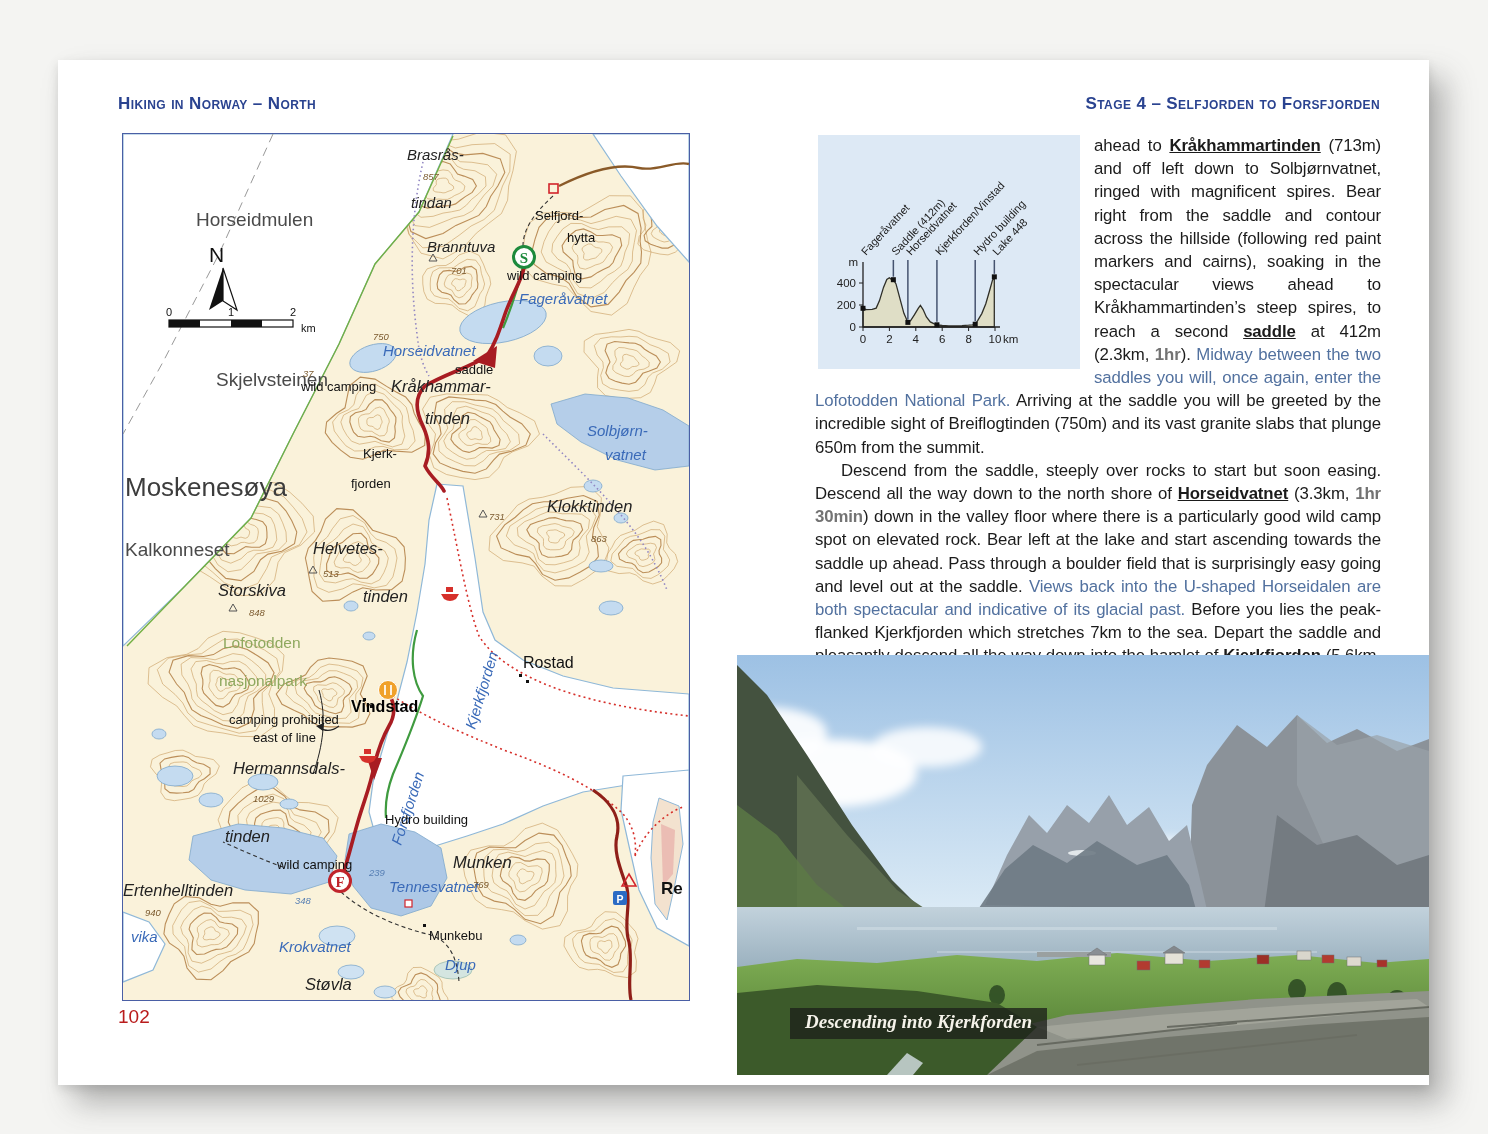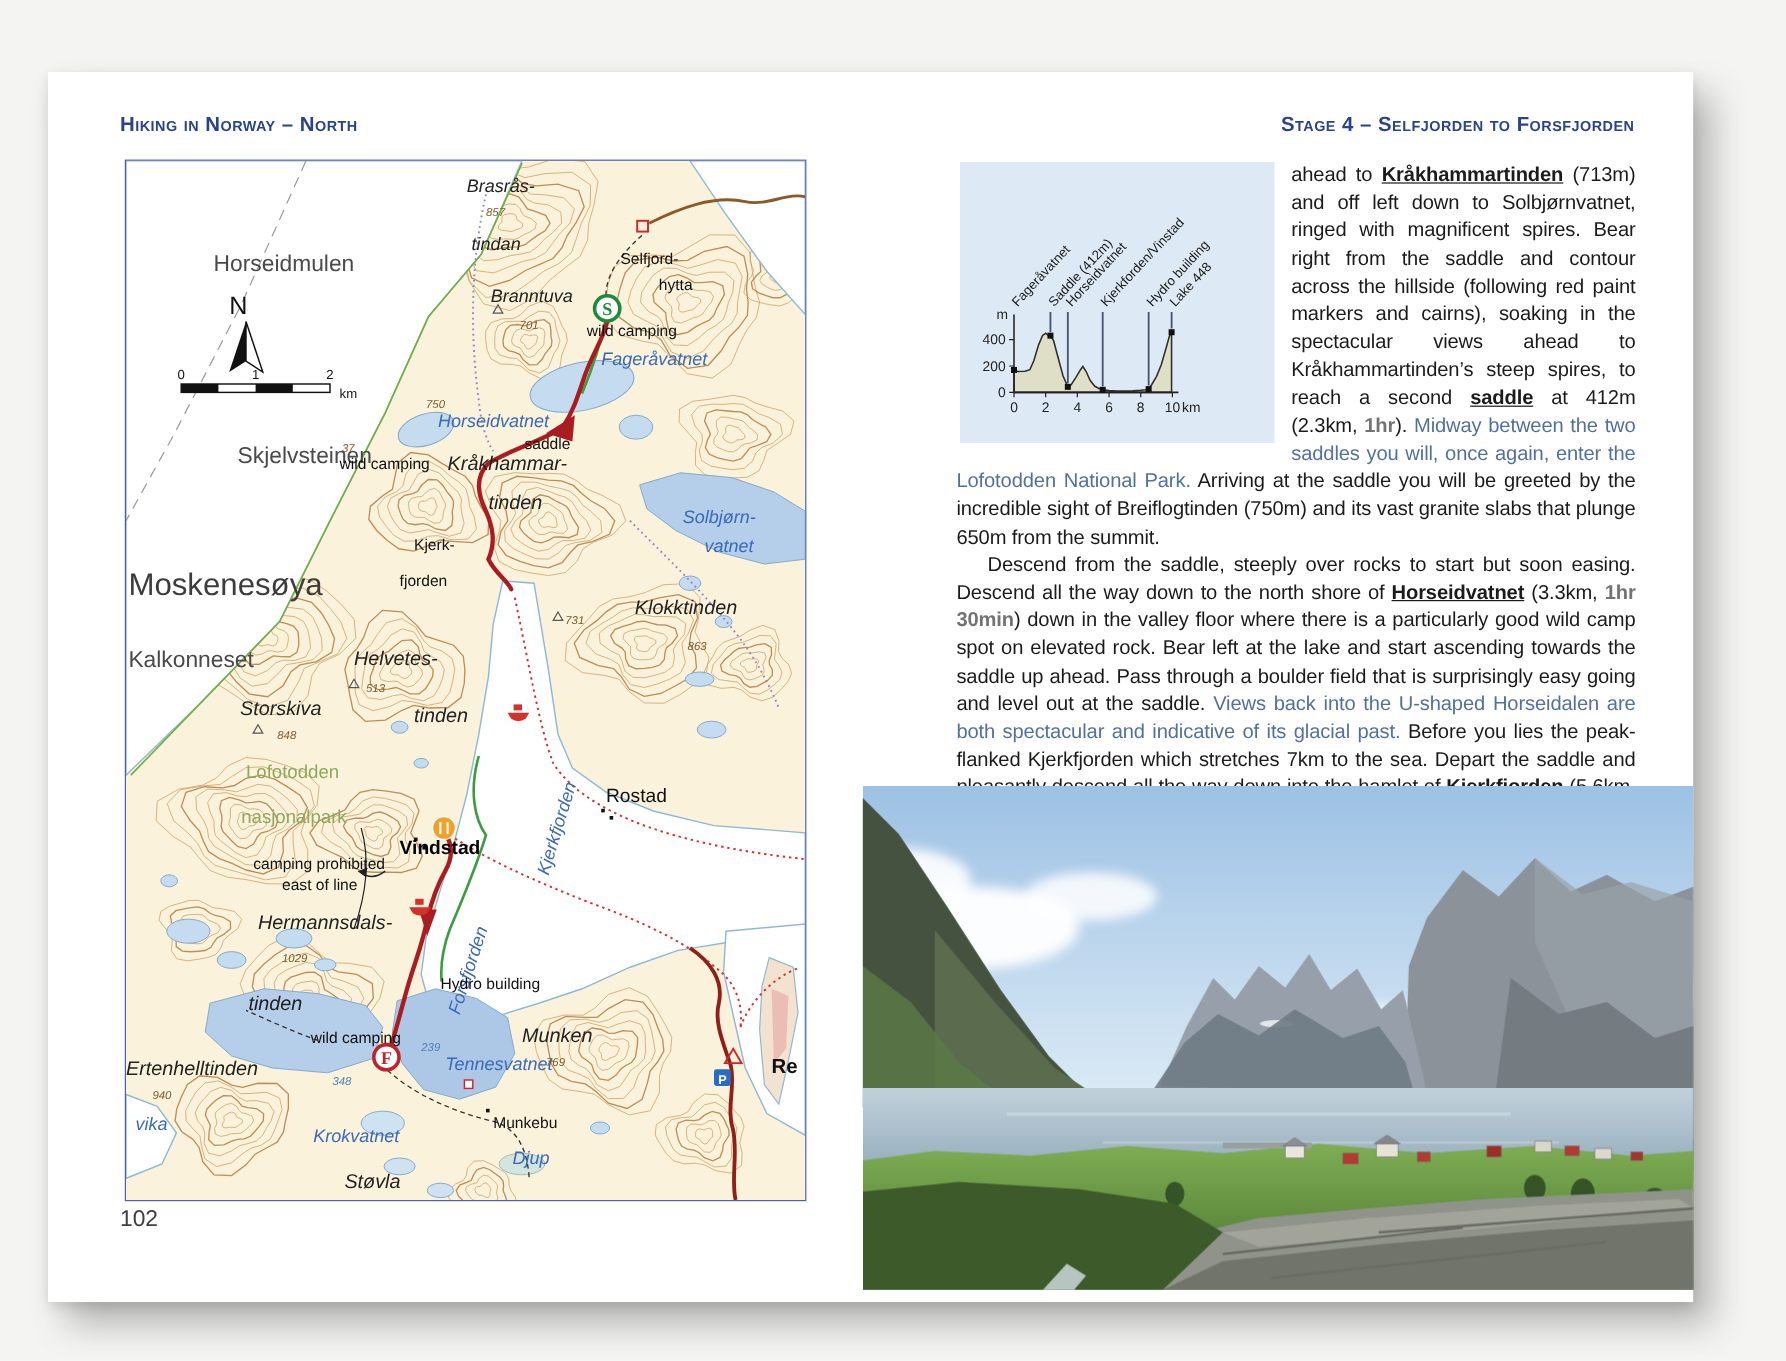--- a/index.html
+++ b/index.html
@@ -1,25 +1,25 @@
 <!DOCTYPE html>
 <html><head>
 <meta charset="utf-8">
 <style>
   html,body{margin:0;padding:0;}
   body{width:1488px;height:1134px;background:#f4f4f2;font-family:"Liberation Sans",sans-serif;position:relative;overflow:hidden;}
-  .spread{position:absolute;left:40px;top:60px;width:1371px;height:1025px;background:#ffffff;
+  .spread{position:absolute;left:58px;top:60px;width:1371px;height:1025px;background:#ffffff;
           box-shadow:16px 18px 28px rgba(70,70,70,.38),0 4px 10px rgba(0,0,0,.12);}
   .running-header{position:absolute;top:34px;font-size:17px;font-weight:700;color:#2a4390;
           font-variant:small-caps;letter-spacing:.4px;}
   .hdr-left{left:60px;}
   .hdr-right{right:49px;text-align:right;}
   .map-frame{position:absolute;left:64px;top:73px;width:566px;height:866px;border:1.5px solid #4a5fa5;background:#fff;overflow:hidden;}
   .map-frame svg{display:block;}
-  .page-number{position:absolute;left:60px;top:946px;font-size:19px;color:#404040;}
+  .page-number{position:absolute;left:60px;top:946px;font-size:19px;color:#b91c1c;}
   .article{position:absolute;left:757px;top:74px;width:566px;color:#1b1b1b;}
   .chart-box{float:left;width:262px;height:234px;background:#dde9f5;margin:1px 14px 6px 3px;}
   .article p{margin:0;font-size:16.8px;line-height:23.2px;text-align:justify;letter-spacing:-0.1px;}
   .article p.indent{text-indent:26px;}
   .seg-b{font-weight:700;text-decoration:underline;}
   .seg-bb{font-weight:700;color:#737373;}
   .seg-bl{color:#52719f;}
   .photo{position:absolute;left:679px;top:595px;width:692px;height:420px;overflow:hidden;}
   .photo svg{display:block;}
   .caption{position:absolute;left:53px;top:353px;background:rgba(28,32,26,.78);color:#f5f3ea;
@@ -485,15 +485,16 @@
       <polygon points="300,372 420,360 560,350 680,344 692,352 480,372 330,384" fill="#a6a99e" opacity="0.8"></polygon>
       <g stroke="#5c5f56" stroke-width="2" opacity="0.8">
         <path d="M300,390 L500,368"></path>
           <path d="M340,410 L620,380"></path>
           <path d="M430,372 L692,352"></path>
       </g>
       <polygon points="250,420 300,396 430,382 570,370 692,362 692,420" fill="#6b6e64" opacity="0.85"></polygon>
       <polygon points="0,338 80,330 180,336 260,348 300,372 250,420 0,420" fill="#3c5a2a"></polygon>
       <polygon points="150,420 170,398 186,408 176,420" fill="#cdd8da" opacity="0.85"></polygon>
     </svg>
+    <div class="caption">Descending into Kjerkforden</div>
   </div>
 
 </div>
 
 </body></html>

